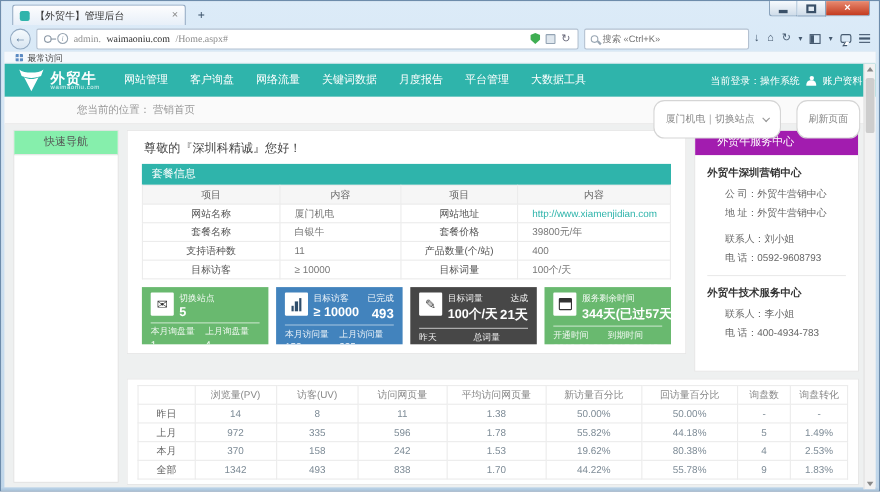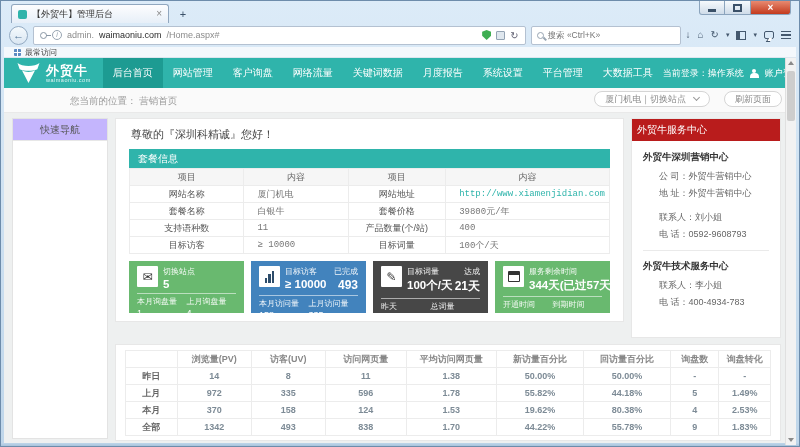--- a/index.html
+++ b/index.html
@@ -28,21 +28,21 @@
   .win-btn.close { width: 40px; border-left: none; border-radius: 0 0 3px 0;
     background: linear-gradient(#e88a70, #c33a1e); color: #fff; font-size: 10px; font-weight: bold; line-height: 12px; }
   .glyph-min { width: 8px; height: 3px; background: #3a5068; margin-top: 6px; }
   .glyph-max { width: 9px; height: 8px; border: 2px solid #3a5068; }
 
   .toolbar { height: 24px; display: flex; align-items: center; padding: 0 8px; gap: 5px; }
   .back-btn { width: 19px; height: 19px; border-radius: 50%; border: 1px solid #93aac2;
     background: linear-gradient(#f5fafd, #d9e6f2); color: #4f7396; font-size: 11px;
     text-align: center; line-height: 17px; flex: 0 0 auto; }
   .url-bar { flex: 1; height: 19px; background: #fff; border: 1px solid #b4c1d1; border-radius: 2px;
-    display: flex; align-items: center; gap: 5px; padding: 0 6px; font-size: 9px; }
+    display: flex; align-items: center; gap: 5px; padding: 0 6px; font-size: 9px; font-family: Liberation Serif, serif; }
   .key-icon { width: 7px; height: 7px; border: 1.5px solid #8a97a5; border-radius: 50%; position: relative; flex: 0 0 auto; }
   .key-icon::after { content: ""; position: absolute; left: 5px; top: 2px; width: 5px; height: 1.5px; background: #8a97a5; }
   .info-icon { width: 10px; height: 10px; border: 1px solid #98a5b2; border-radius: 50%;
     color: #98a5b2; font-size: 7px; font-style: italic; text-align: center; line-height: 8px; flex: 0 0 auto; }
   .url-prefix, .url-path { color: #8b8b8b; }
   .url-domain { color: #2b2b2b; }
   .url-spacer { flex: 1; }
   .shield-icon { width: 9px; height: 10px; background: #3fae52;
     clip-path: polygon(50% 0, 100% 18%, 100% 58%, 50% 100%, 0 58%, 0 18%); flex: 0 0 auto; }
   .ext-icon { width: 9px; height: 9px; border: 1px solid #93a3b3; border-radius: 1px; background: #dfe7ee; flex: 0 0 auto; }
@@ -91,42 +91,42 @@
   .nav-item { font-size: 10px; line-height: 30px; padding: 0 10px; white-space: nowrap; }
   .nav-item.active { background: #1d9b92; }
   .account { margin-left: auto; display: flex; align-items: center; gap: 6px; padding-right: 12px; font-size: 9px; white-space: nowrap; }
   .person-icon { position: relative; width: 9px; height: 9px; }
   .person-icon::before { content: ""; position: absolute; left: 2.5px; top: 0; width: 4px; height: 4px; border-radius: 50%; background: #fff; }
   .person-icon::after { content: ""; position: absolute; left: 0; top: 4.5px; width: 9px; height: 4.5px; border-radius: 4px 4px 0 0; background: #fff; }
 
   
   .crumb-row { position: relative; height: 25px; background: #fafafa; border-bottom: 1px solid #e9e9e9;
     font-size: 9.5px; color: #999; line-height: 25px; padding-left: 66px; }
-  .pill { position: absolute; top: 3px; height: 16px; background: #fff; border: 1px solid #d5d5d5;
+  .pill { position: absolute; top: 3px; height: 35px; background: #fff; border: 1px solid #d5d5d5;
     border-radius: 10px; font-size: 9px; color: #888; display: flex; align-items: center; gap: 8px; padding: 0 10px; }
   .pill.switch { right: 86px; }
   .pill.refresh { right: 14px; }
   .chev-down { width: 5px; height: 5px; border-right: 1px solid #999; border-bottom: 1px solid #999;
     transform: rotate(45deg); margin-top: -3px; }
 
   
   .content { display: flex; align-items: stretch; height: 332px; padding: 5px 15px 6px 8px; }
   .side { width: 96px; background: #fff; border: 1px solid #e3e3e3; flex: 0 0 auto; }
-  .side-head { height: 22px; background: #c4b5fd; border-bottom: 1px solid #e7e7e7;
+  .side-head { height: 22px; background: #86efac; border-bottom: 1px solid #e7e7e7;
     font-size: 10px; color: #555; text-align: center; line-height: 22px; }
   .rregion { flex: 1; margin-left: 7px; display: flex; flex-direction: column; min-width: 0; }
   .rowA { display: flex; align-items: flex-start; }
   .main-card { flex: 1; min-width: 0; background: #fff; border: 1px solid #e7e7e7; padding: 6px 13px 8px; }
   .welcome { font-size: 11px; color: #444; margin: 2px 0 7px 2px; }
   .sec-head { height: 19px; line-height: 19px; background: #2fb4ab; color: #fff; font-size: 10px; padding-left: 9px; }
   table { border-collapse: collapse; width: 100%; }
   .pkg-table td { border: 1px solid #ececec; height: 17px; font-size: 9px; color: #777; padding: 0 4px; }
   .pkg-table .ph td { background: #f6f6f6; color: #666; text-align: center; }
   .pkg-table td.k { text-align: center; color: #555; }
-  .pkg-table td.v { padding-left: 13px; font-family: Liberation Mono, monospace; }
+  .pkg-table td.v { padding-left: 13px; }
   .link { color: #2fb4ab; }
 
   .cards { display: flex; gap: 7px; margin-top: 7px; }
   .card { flex: 1; height: 52px; color: #fff; padding: 5px 8px 4px; overflow: hidden; }
   .card.green { background: #69b96f; }
   .card.blue { background: #4283bd; }
   .card.dark { background: #474747; }
   .c-top { display: flex; align-items: flex-start; }
   .icon-box { width: 21px; height: 21px; background: #fff; border-radius: 1px;
     display: flex; align-items: center; justify-content: center; flex: 0 0 auto; }
@@ -140,29 +140,29 @@
   .c-value { font-size: 11.5px; font-weight: bold; margin-top: 1px; white-space: nowrap; }
   .c-right { margin-left: auto; text-align: right; }
   .c-rlabel { font-size: 8px; opacity: .92; }
   .c-rvalue { font-size: 12px; font-weight: bold; margin-top: 1px; }
   .c-div { border-top: 1px solid rgba(255,255,255,.55); margin: 3px 0 2px; }
   .c-bottom { display: grid; grid-template-columns: 1fr 1fr; }
   .c-blabel { font-size: 8px; opacity: .9; white-space: nowrap; }
   .c-bvalue { font-size: 9px; margin-top: 1px; }
 
   .stats-card { margin-top: 6px; background: #fff; border: 1px solid #e7e7e7; padding: 5px 9px 4px; }
-  .stats-table td { border: 1px solid #ececec; height: 17px; font-size: 9px; color: #7d8b96; text-align: center; font-weight: bold; }
+  .stats-table td { border: 1px solid #ececec; height: 17px; font-size: 9px; color: #7d8b96; text-align: center; }
   .stats-table .sh td { color: #888; background: #fff; }
   .stats-table td.rl { color: #666; }
 
   .lang-bar { margin-top: 6px; height: 25px; background: #2fb4ab; color: #fff;
     font-size: 11px; line-height: 25px; padding-left: 12px; }
 
   .svc-card { width: 150px; margin-left: 7px; background: #fff; border: 1px solid #e7e7e7; flex: 0 0 auto; }
-  .svc-head { height: 22px; line-height: 22px; background: #b91c1c; color: #fff; font-size: 10px; padding-left: 5px; }
+  .svc-head { height: 22px; line-height: 22px; background: #a21caf; color: #fff; font-size: 10px; padding-left: 20px; }
   .svc-body { padding: 8px 11px 24px; }
   .svc-heading { font-size: 9.5px; font-weight: bold; color: #333; margin: 2px 0 6px; }
   .svc-line { font-size: 9px; color: #666; margin: 4px 16px; }
   .svc-gap { margin-top: 11px; }
   .svc-hr { border-top: 1px solid #eaeaea; margin: 9px 0; }
 
   .bottom-frame { position: absolute; left: 0; right: 0; bottom: 0; height: 3px;
     background: linear-gradient(#bfd6ea, #a9c4dc); }
 </style>
 </head>
@@ -238,27 +238,25 @@
         <svg width="25" height="22" viewBox="0 0 44 40">
           <path d="M2 2 C10 9 34 9 42 2 L38 13 C29 17 15 17 6 13 Z" fill="#ffffff"></path>
           <path d="M10 15 L22 38 L34 15 C27 19 17 19 10 15 Z" fill="#ffffff"></path>
         </svg>
         <div class="logo-text">
           <div class="t1">外贸牛</div>
           <div class="t2">waimaoniu.com</div>
         </div>
       </div>
       <div class="nav">
-        <span class="nav-item active">后台首页</span>
         <span class="nav-item">网站管理</span>
         <span class="nav-item">客户询盘</span>
         <span class="nav-item">网络流量</span>
         <span class="nav-item">关键词数据</span>
         <span class="nav-item">月度报告</span>
-        <span class="nav-item">系统设置</span>
         <span class="nav-item">平台管理</span>
         <span class="nav-item">大数据工具</span>
       </div>
       <div class="account">
         <span>当前登录：操作系统</span>
         <span class="person-icon"></span>
         <span>账户资料</span>
 
       </div>
     </div>
@@ -492,21 +490,21 @@
                 <td>1.78</td>
                 <td>55.82%</td>
                 <td>44.18%</td>
                 <td>5</td>
                 <td>1.49%</td>
               </tr>
               <tr>
                 <td class="rl">本月</td>
                 <td>370</td>
                 <td>158</td>
-                <td>124</td>
+                <td>242</td>
                 <td>1.53</td>
                 <td>19.62%</td>
                 <td>80.38%</td>
                 <td>4</td>
                 <td>2.53%</td>
               </tr>
               <tr>
                 <td class="rl">全部</td>
                 <td>1342</td>
                 <td>493</td>

